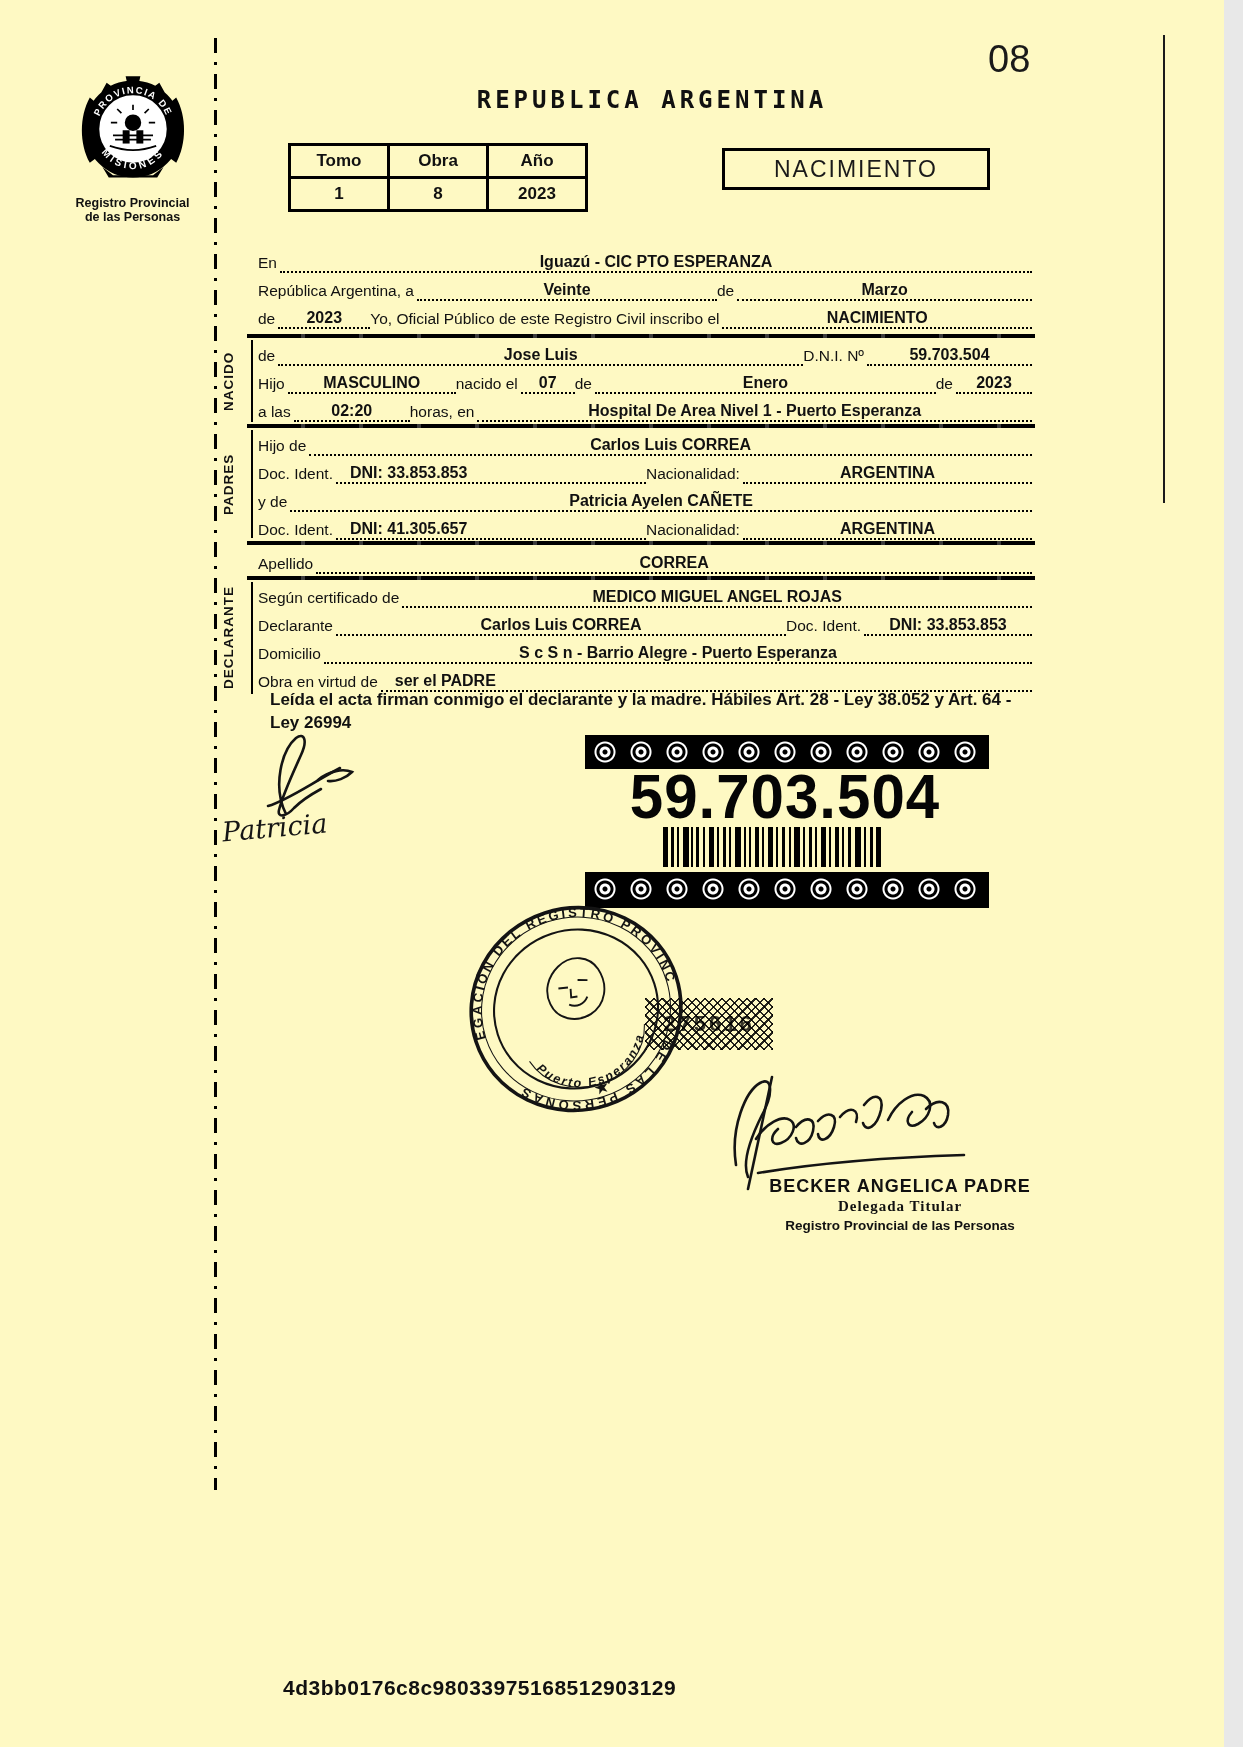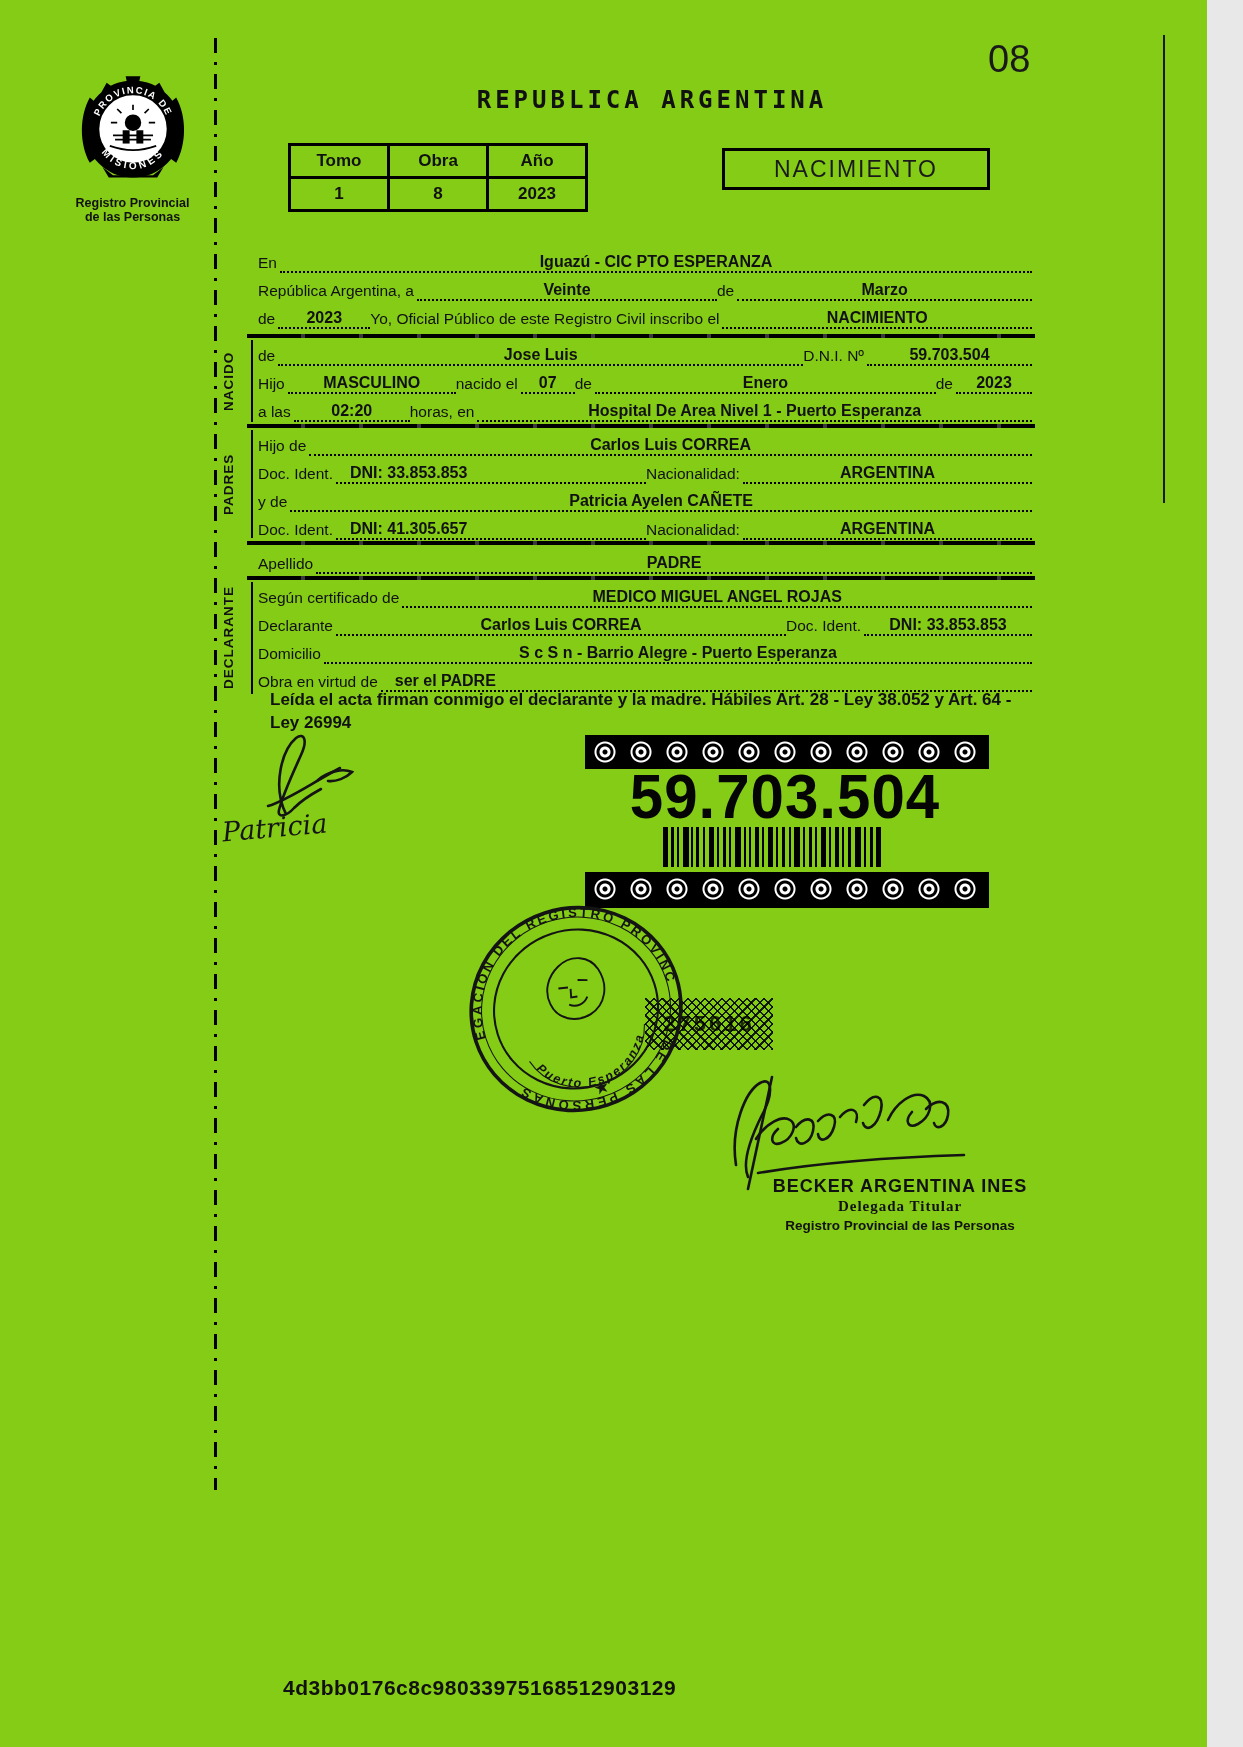--- a/index.html
+++ b/index.html
@@ -1,17 +1,17 @@
 <!DOCTYPE html>
 <html><head>
 <meta charset="utf-8">
 <style>
   html,body{margin:0;padding:0;background:#e8e8e8;}
-  #page{position:relative;width:1207px;height:1747px;background:#84cc16;color:#111;
-        font-family:"Liberation Sans",sans-serif;overflow:hidden;}
+  #page{position:relative;width:1207px;height:1747px;background:#fef9c3;color:#111;
+        font-family:"Liberation Sans",sans-serif;overflow:hidden;padding-left:17px;}
 
   
   .left-dash{position:absolute;left:214px;top:38px;width:3px;height:1452px;
     background:repeating-linear-gradient(180deg,#000 0 15px,transparent 15px 24px,#000 24px 27px,transparent 27px 36px);}
   .right-rule{position:absolute;left:1163px;top:35px;width:2px;height:468px;background:#1a1a1a;}
   .sep{position:absolute;left:247px;width:788px;height:4px;
     background:repeating-linear-gradient(90deg,#000 0 54px,#3a3a3a 54px 58px);}
 
   
   .page-number{position:absolute;left:988px;top:38px;font-size:38px;color:#1a1a1a;}
@@ -194,21 +194,21 @@
     <span class="lbl">Doc. Ident.</span>
     <span class="fill left" style="flex:0 0 296px">DNI: 41.305.657</span>
     <span class="lbl">Nacionalidad:</span>
     <span class="fill grow">ARGENTINA</span>
   </div>
 
   <div class="sep" style="top:541px"></div>
 
   <div class="row" style="top:549px">
     <span class="lbl">Apellido</span>
-    <span class="fill grow">PADRE</span>
+    <span class="fill grow">CORREA</span>
   </div>
 
   <div class="sep" style="top:576px"></div>
 
   <div class="side-label" style="top:582px;height:112px">DECLARANTE</div>
   <div class="bracket" style="top:582px;height:112px"></div>
   <div class="row" style="top:583px">
     <span class="lbl">Según certificado de</span>
     <span class="fill grow">MEDICO MIGUEL ANGEL ROJAS</span>
   </div>
@@ -314,19 +314,19 @@
       <path d="M38,100 C32,62 48,26 62,18 C74,11 76,28 64,50 C52,74 44,98 50,112"></path>
       <path d="M58,74 C68,58 84,50 92,55 C100,60 94,74 83,78 C73,82 71,72 80,64"></path>
       <path d="M98,62 C108,50 118,53 115,66 C112,79 100,83 98,73 M120,56 C130,45 140,49 136,62 C132,75 121,79 120,69"></path>
       <path d="M142,52 C152,40 162,44 158,57 M166,40 C176,27 186,30 183,45 C179,62 168,68 165,58"></path>
       <path d="M190,55 C198,38 214,26 226,31 C238,37 231,53 220,59 C210,64 206,56 214,47"></path>
       <path d="M228,44 C240,32 252,36 250,50 C248,62 238,66 236,58"></path>
       <path d="M60,108 C120,98 200,92 266,90"></path>
       <path d="M74,12 L50,124"></path>
     </g>
   </svg>
-  <div class="sig-name">BECKER ARGENTINA INES</div>
+  <div class="sig-name">BECKER ANGELICA PADRE</div>
   <div class="sig-title">Delegada Titular</div>
   <div class="sig-org">Registro Provincial de las Personas</div>
 
   <div class="bottom-code">4d3bb0176c8c98033975168512903129</div>
 
 </div>
 
 </body></html>

